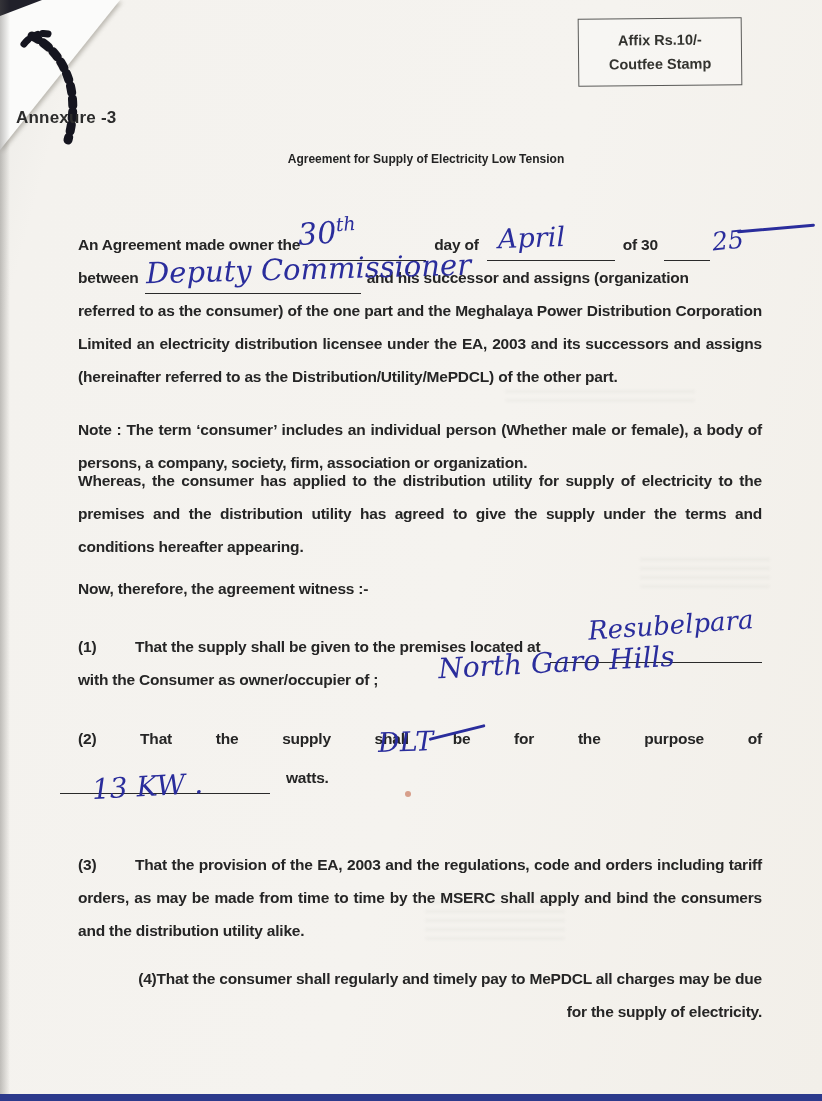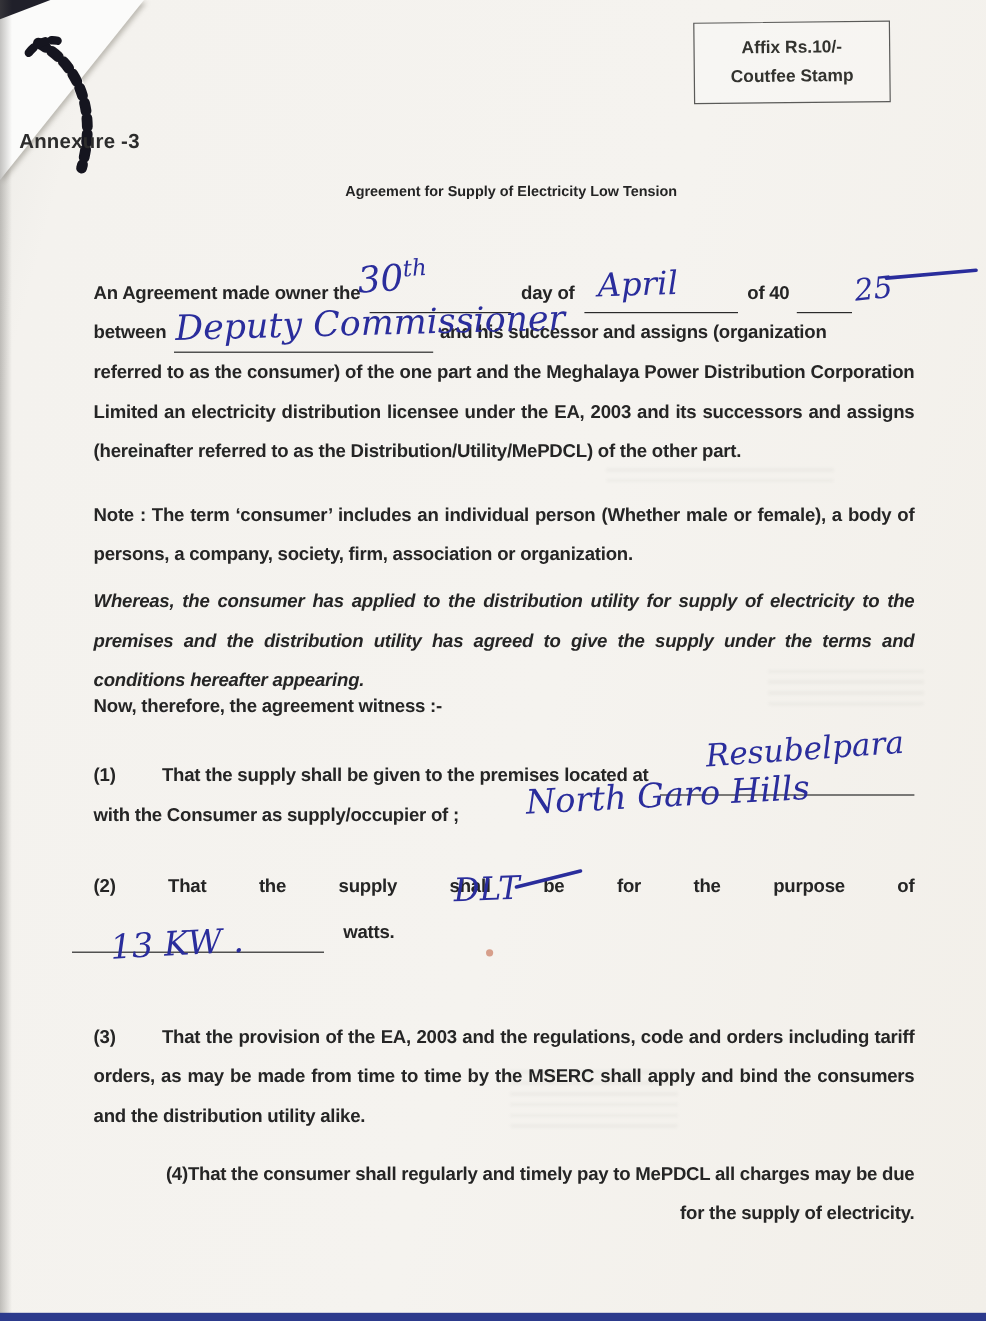--- a/index.html
+++ b/index.html
@@ -77,44 +77,44 @@
 
   <div class="title">Annexure -3</div>
   <div class="subtitle">Agreement for Supply of Electricity Low Tension</div>
 
   <div class="para-block" style="top:228px;">
     <div class="flexline">
       <span>An Agreement made owner the</span>
       <span class="blank b-day"></span>
       <span>day of</span>
       <span class="blank b-month"></span>
-      <span>of 40</span>
+      <span>of 30</span>
       <span class="blank b-year"></span>
     </div>
     <div class="flexline">
       <span>between</span>
       <span class="blank b-party"></span>
       <span>and his successor and assigns (organization</span>
     </div>
     <div class="justify">referred to as the consumer) of the one part and the Meghalaya Power Distribution Corporation Limited an electricity distribution licensee under the EA, 2003 and its successors and assigns (hereinafter referred to as the Distribution/Utility/MePDCL) of the other part.</div>
   </div>
 
   <div class="para-block justify" style="top:413px;">Note : The term ‘consumer’ includes an individual person (Whether male or female), a body of persons, a company, society, firm, association or organization.</div>
 
-  <div class="para-block justify" style="top:485px;font-style:italic;">Whereas, the consumer has applied to the distribution utility for supply of electricity to the premises and the distribution utility has agreed to give the supply under the terms and conditions hereafter appearing.</div>
+  <div class="para-block justify" style="top:464px;">Whereas, the consumer has applied to the distribution utility for supply of electricity to the premises and the distribution utility has agreed to give the supply under the terms and conditions hereafter appearing.</div>
 
   <div class="para-block" style="top:572px;">Now, therefore, the agreement witness :-</div>
 
   <div class="para-block" style="top:630px;">
     <div class="flexline">
       <span class="cnum-f">(1)</span>
       <span>That the supply shall be given to the premises located at</span>
       <span class="blank grow"></span>
     </div>
-    <div>with the Consumer as supply/occupier of ;</div>
+    <div>with the Consumer as owner/occupier of ;</div>
   </div>
 
   <div class="para-block" style="top:722px;">
     <div class="jline">
       <span>(2)</span>
       <span>That the supply shall be for the purpose of</span>
     </div>
     <div class="flexline" style="margin-top:6px;">
       <span class="blank" style="width:210px;margin-left:-18px;margin-right:16px;"></span>
       <span>watts.</span>

